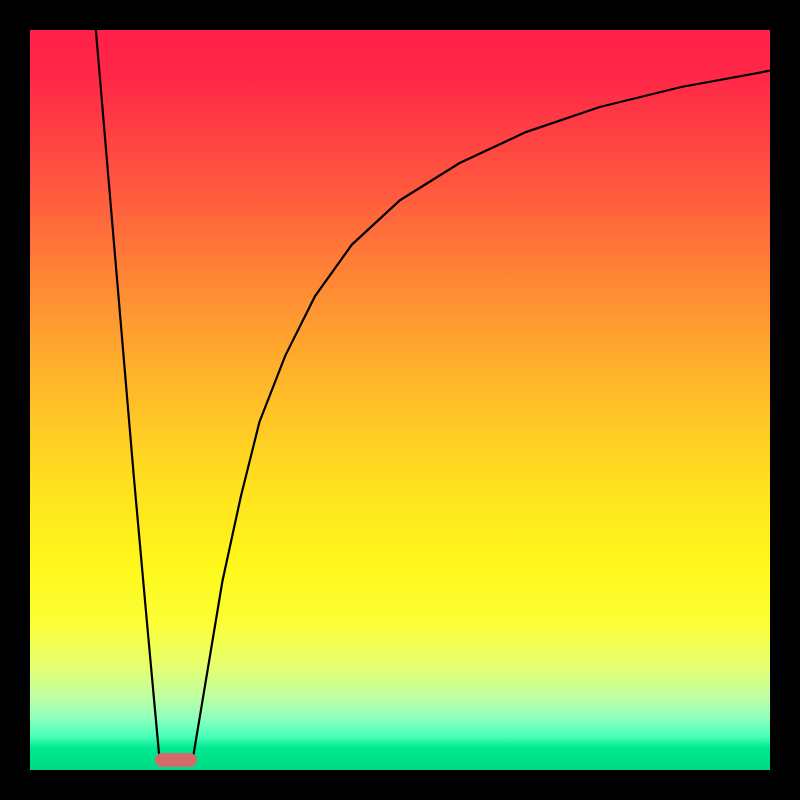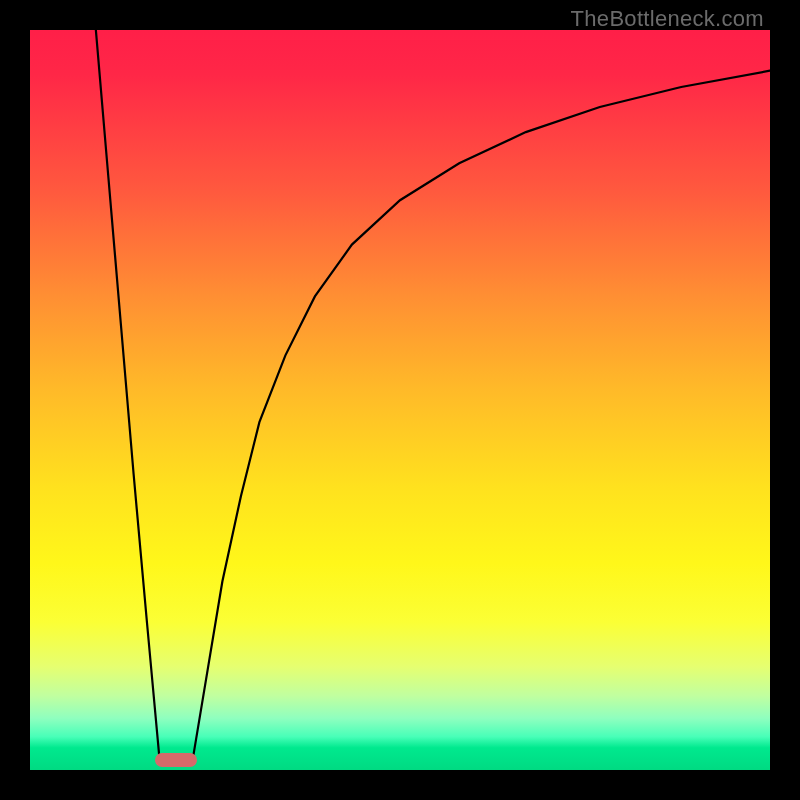--- a/index.html
+++ b/index.html
@@ -72,21 +72,20 @@
     color: #6b6b6b;
     font-size: 22px;
     letter-spacing: 0.3px;
     user-select: none;
   }
 </style>
 </head>
 <body>
 
 <div class="frame">
-  <div class="watermark">TheBottleneck.com</div>
 
   <div class="plot-area">
     <div class="gradient-bg"></div>
 
     <svg class="curve-svg" viewBox="0 0 740 740" preserveAspectRatio="none">
       <path id="left-branch" class="curve-path" d="M 65.86 0.00 L 78.44 148.00 L 91.02 296.00 L 103.60 444.00 L 116.92 592.00 L 129.50 728.90"></path>
       <path id="right-branch" class="curve-path" d="M 162.80 728.90 L 177.60 640.10 L 192.40 551.30 L 210.90 466.20 L 229.40 392.20 L 255.30 325.60 L 284.90 266.40 L 321.90 214.60 L 370.00 170.20 L 429.20 133.20 L 495.80 102.12 L 569.80 76.96 L 651.20 56.98 L 740.00 40.70"></path>
     </svg>
 
     <div id="bottom-marker" class="marker" style="left: 145.78px; top: 729.64px; background: rgb(212, 106, 106);"></div>

